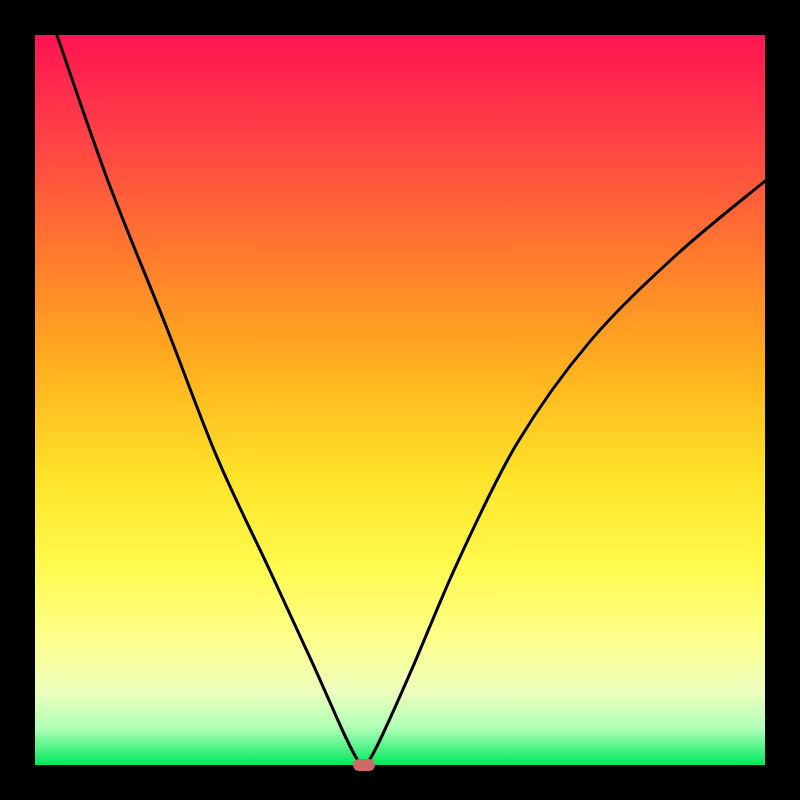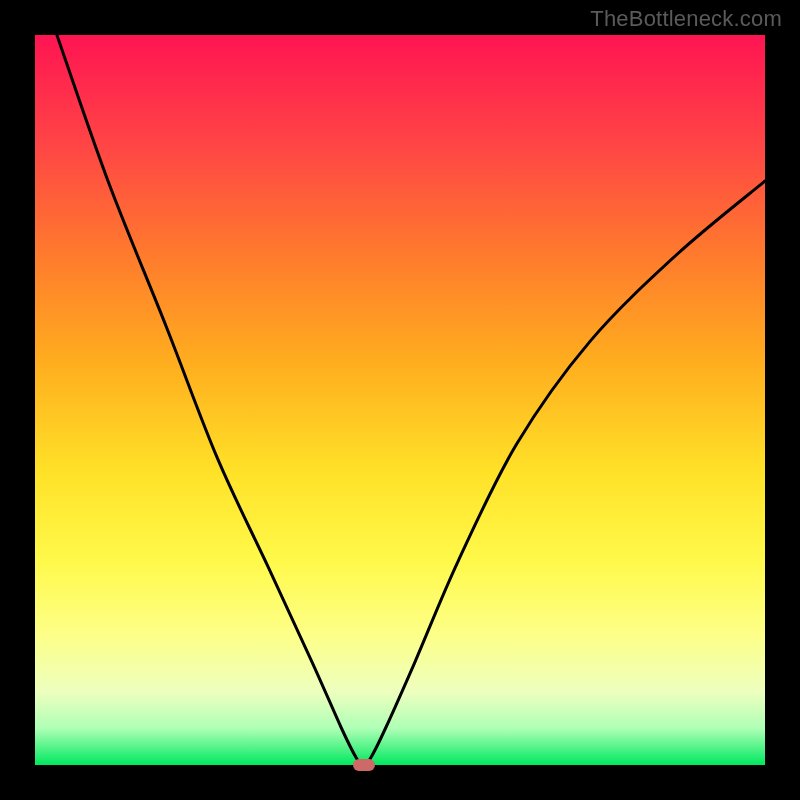--- a/index.html
+++ b/index.html
@@ -58,21 +58,20 @@
     height: 12px;
     border-radius: 6px;
     background: #cd6a67;
     transform: translate(-50%, -50%);
   }
 </style>
 </head>
 <body>
 
 <div class="frame">
-  <div class="watermark">TheBottleneck.com</div>
 
   <div class="plot">
     <svg class="curve" viewBox="0 0 730 730" preserveAspectRatio="none">
       <path id="curve-path" fill="none" stroke="#000" stroke-width="3" stroke-linecap="round" stroke-linejoin="round" d="M 21.90 0.00 C 30.42 24.33, 54.75 97.33, 73.00 146.00 C 91.25 194.67, 113.15 245.77, 131.40 292.00 C 149.65 338.23, 165.47 383.25, 182.50 423.40 C 199.53 463.55, 217.78 498.83, 233.60 532.90 C 249.42 566.97, 265.23 601.03, 277.40 627.80 C 289.57 654.57, 299.30 677.68, 306.60 693.50 C 313.90 709.32, 317.55 716.62, 321.20 722.70 C 324.85 728.78, 326.07 730.00, 328.50 730.00 C 330.93 730.00, 332.15 728.78, 335.80 722.70 C 339.45 716.62, 343.10 709.32, 350.40 693.50 C 357.70 677.68, 367.43 655.78, 379.60 627.80 C 391.77 599.82, 406.37 562.10, 423.40 525.60 C 440.43 489.10, 459.90 445.30, 481.80 408.80 C 503.70 372.30, 528.03 338.23, 554.80 306.60 C 581.57 274.97, 613.20 245.77, 642.40 219.00 C 671.60 192.23, 715.40 158.17, 730.00 146.00"></path>
     </svg>
     <div class="minmarker" id="minmarker" style="left: 328.5px; top: 730px; background: rgb(205, 106, 103);"></div>
   </div>
 </div>
 
 </body></html>

